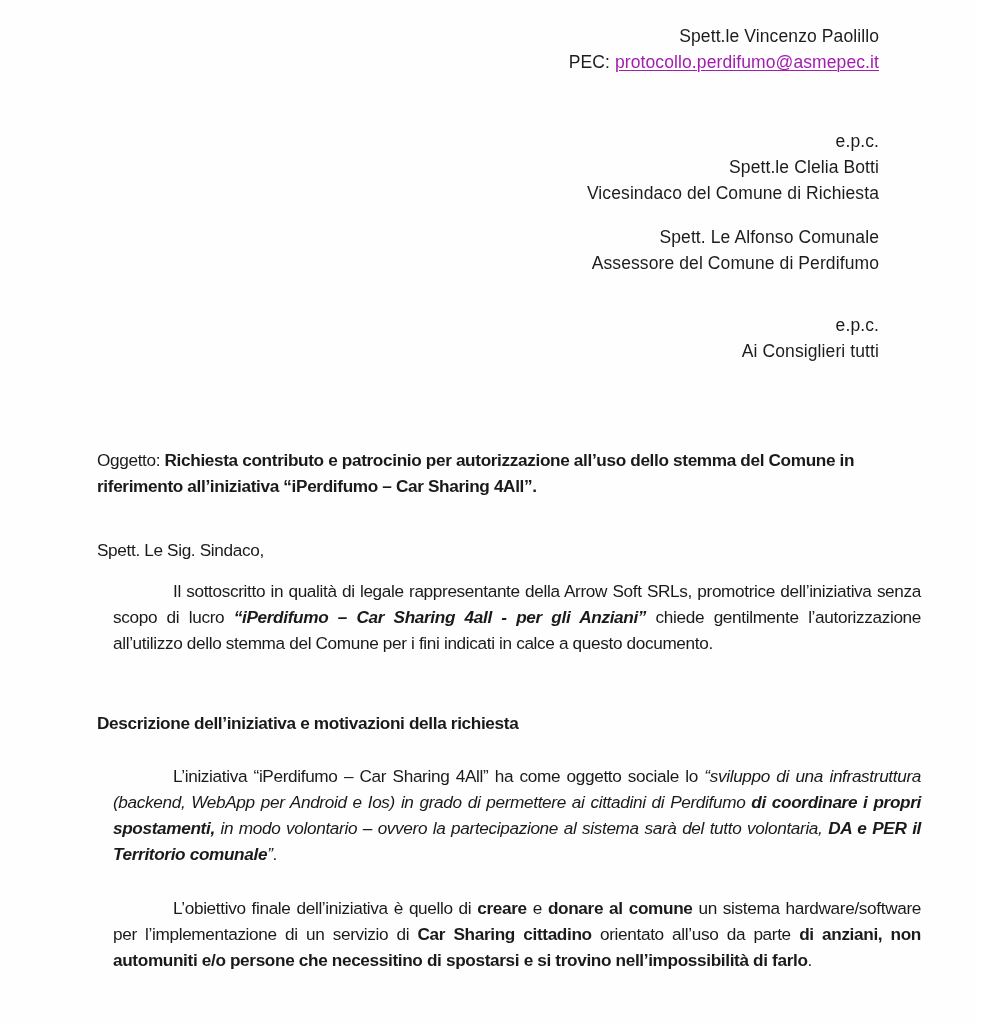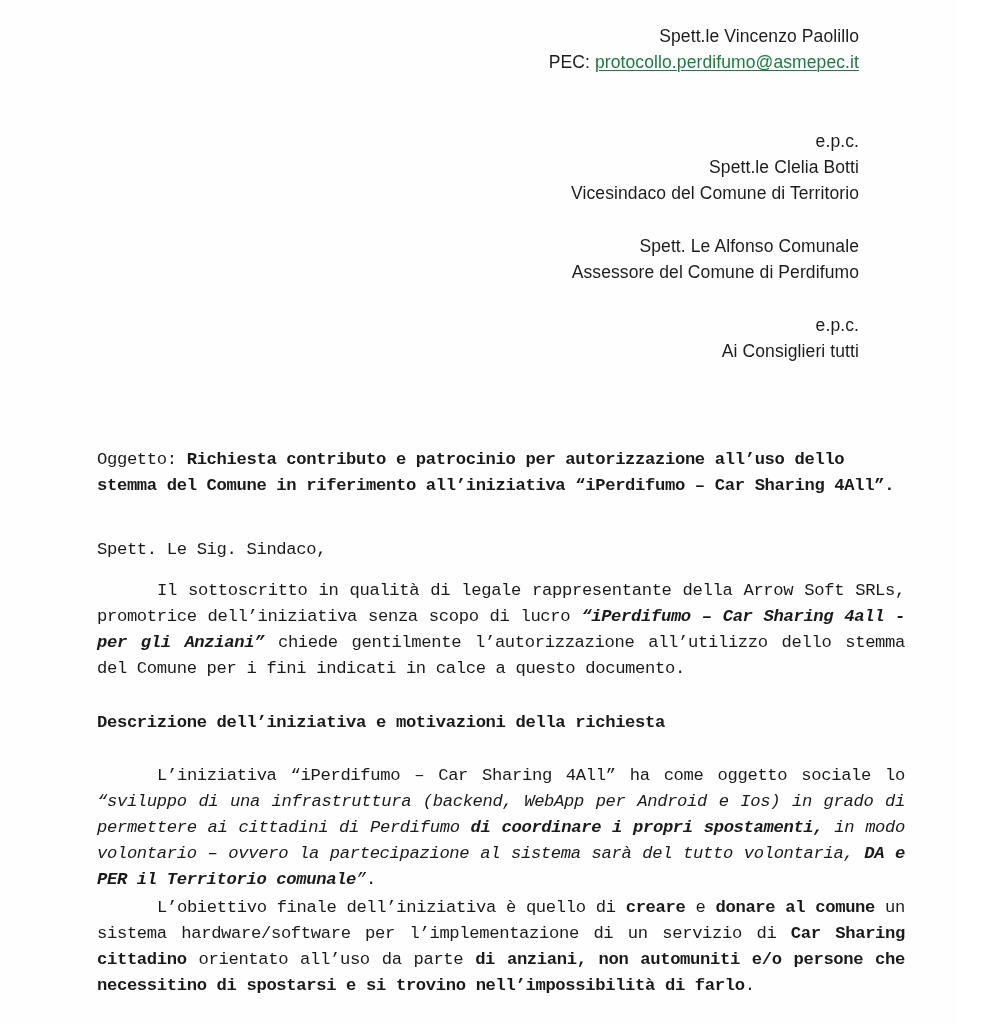--- a/index.html
+++ b/index.html
@@ -14,74 +14,74 @@
       position: relative;
       font-family: "Liberation Sans", sans-serif;
       color: #1a1a1a;
     }
     .page {
       position: absolute;
       left: 0; top: 0;
       width: 956px;
       height: 1024px;
       background: #fefefe;
+      padding-left: 20px;
     }
     .addr-block {
       position: absolute;
       right: 97px;
       text-align: right;
       font-size: 17.5px;
       line-height: 26px;
       color: #1c1c1c;
       letter-spacing: 0.1px;
     }
     .addr-block div { white-space: nowrap; }
     .link {
-      color: #15803d;
+      color: #a21caf;
       text-decoration: underline;
       text-decoration-thickness: 1px;
       text-underline-offset: 2px;
     }
     .body-text {
       position: absolute;
       left: 97px;
       width: 808px;
       font-size: 17.2px;
       line-height: 26px;
       color: #1a1a1a;
-      font-family: Liberation Mono, monospace;
     }
     .justify {
       text-align: justify;
       text-align-last: left;
     }
-    .indent { text-indent: 60px; }
+    .indent { text-indent: 60px; margin-left: 16px; }
     b, .b { font-weight: bold; }
     i, .i { font-style: italic; }
     .condensed {
       letter-spacing: -0.35px;
     }
   </style>
 </head>
 <body>
 
 <div class="page">
 
   <div class="addr-block" style="top:23px;">
     <div>Spett.le Vincenzo Paolillo</div>
     <div><span>PEC: </span><span class="link">protocollo.perdifumo@asmepec.it</span></div>
   </div>
 
   <div class="addr-block" style="top:128px;">
     <div>e.p.c.</div>
     <div>Spett.le Clelia Botti</div>
-    <div>Vicesindaco del Comune di Territorio</div>
+    <div>Vicesindaco del Comune di Richiesta</div>
   </div>
 
-  <div class="addr-block" style="top:233px;margin-left:44px;">
+  <div class="addr-block" style="top:224px;margin-left:44px;">
     <div>Spett. Le Alfonso Comunale</div>
     <div>Assessore del Comune di Perdifumo</div>
   </div>
 
   <div class="addr-block" style="top:312px;">
     <div>e.p.c.</div>
     <div>Ai Consiglieri tutti</div>
   </div>
 
   <div class="body-text condensed" style="top:447px;">

